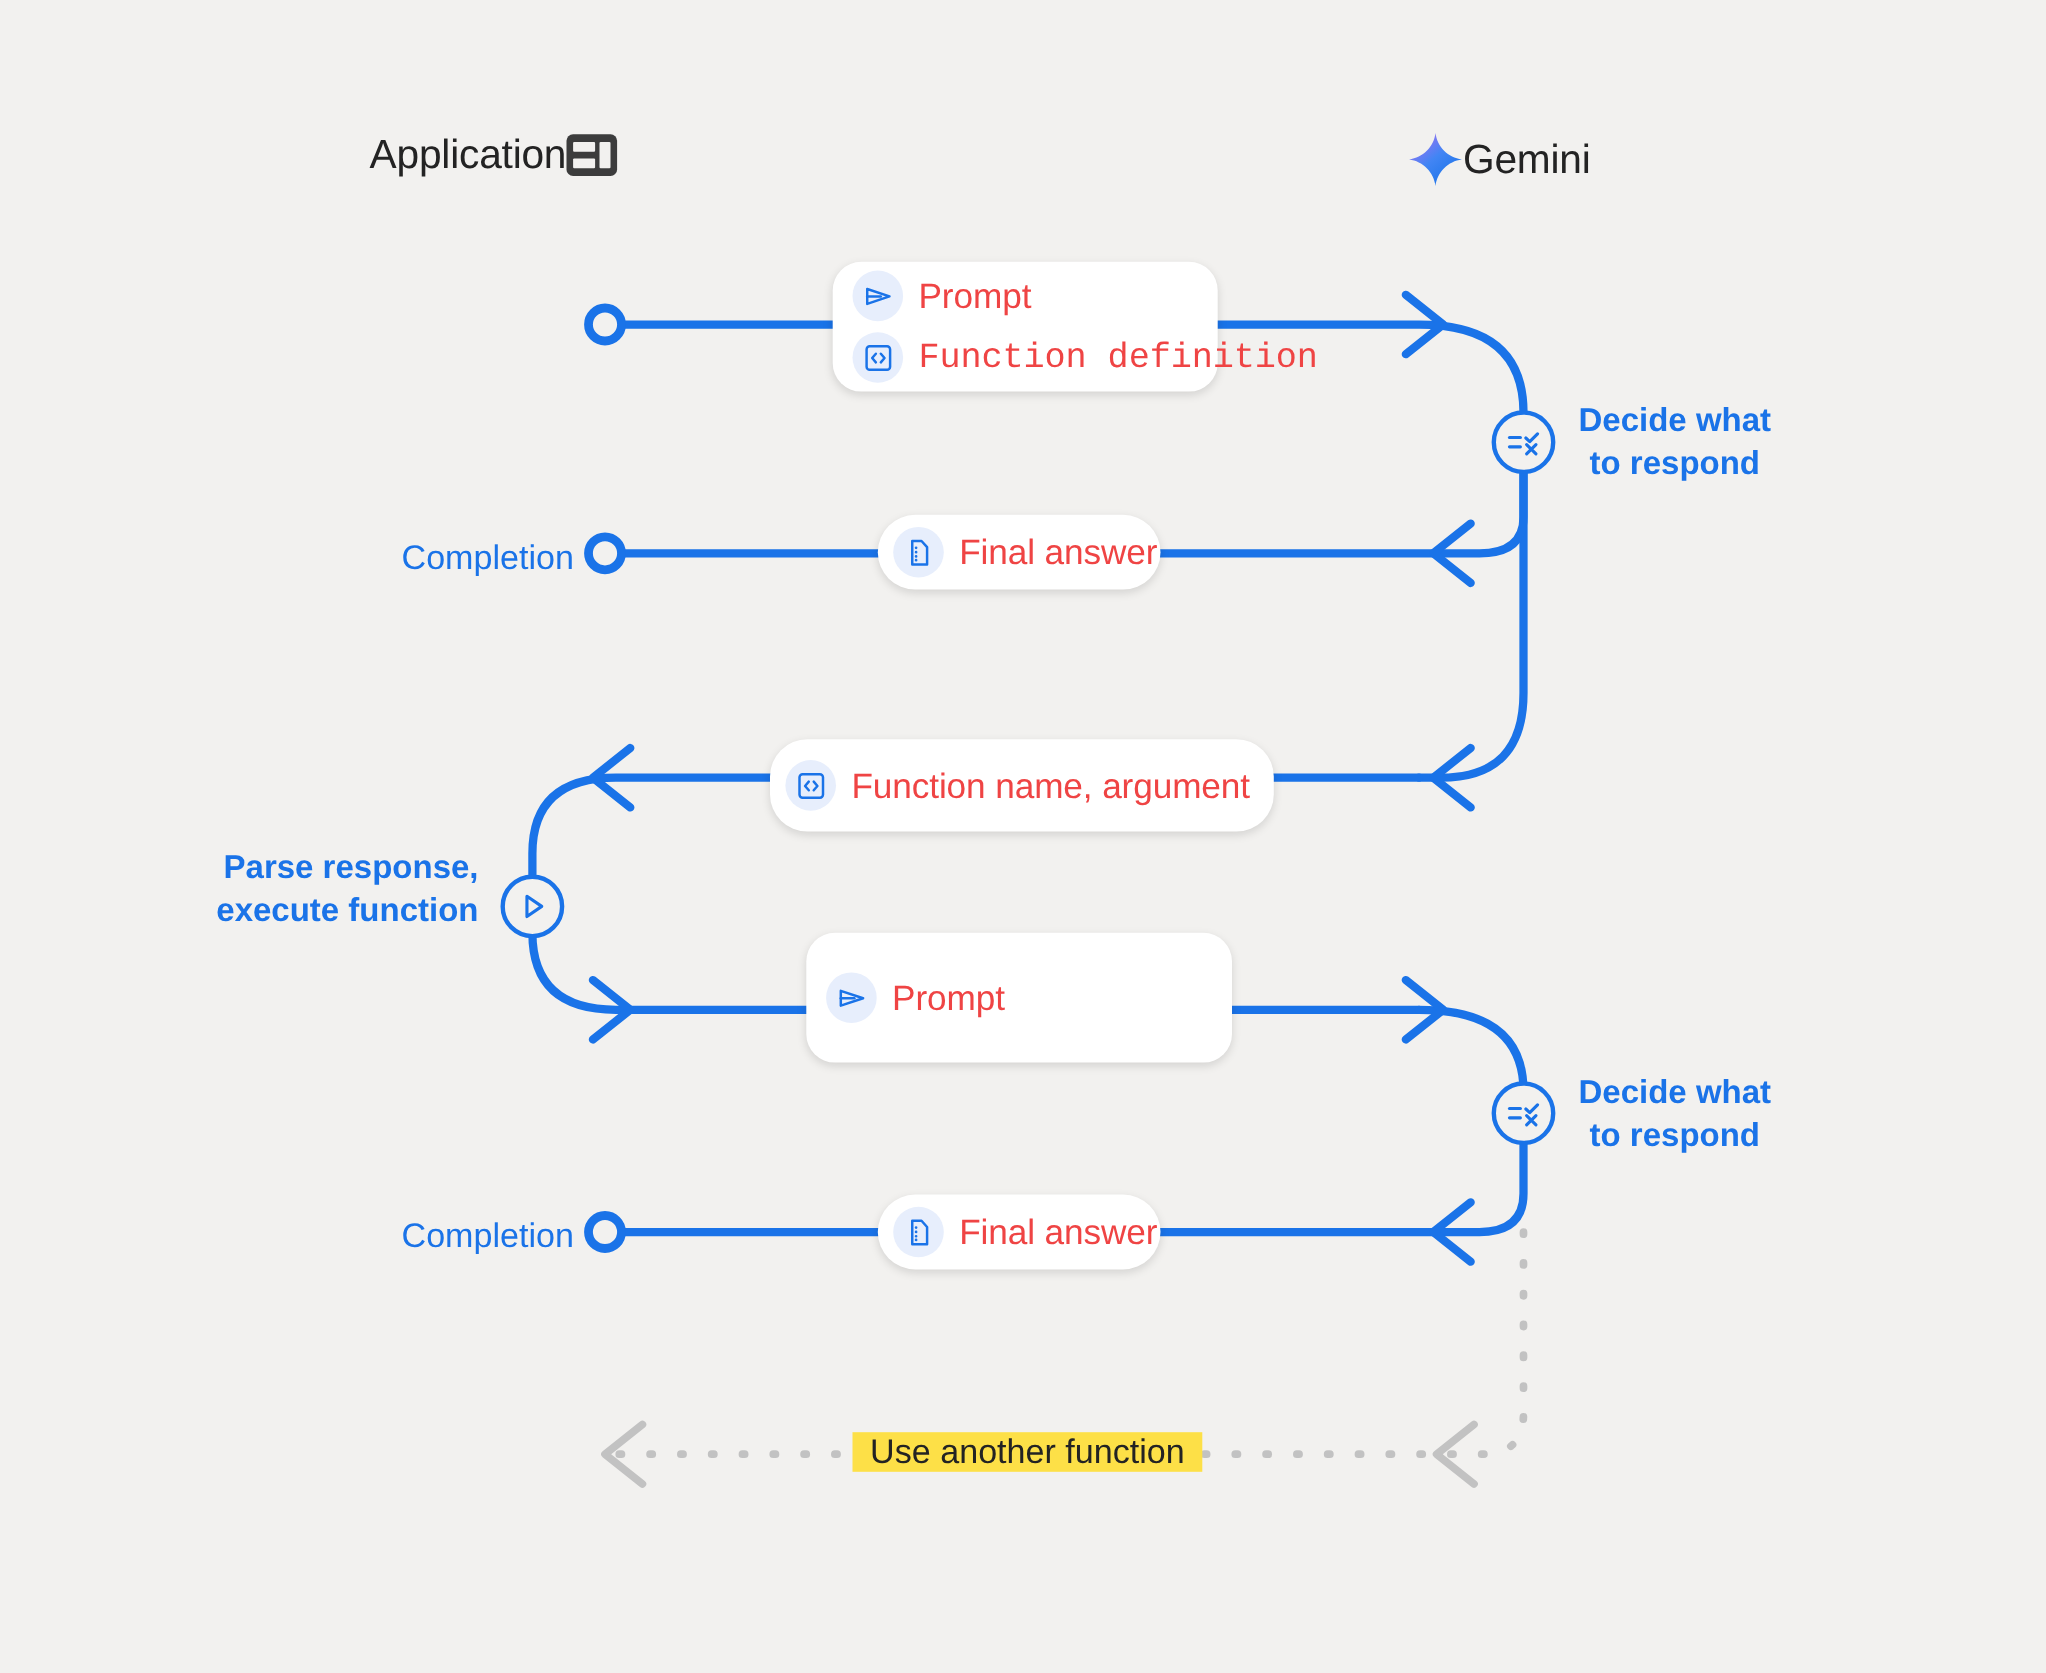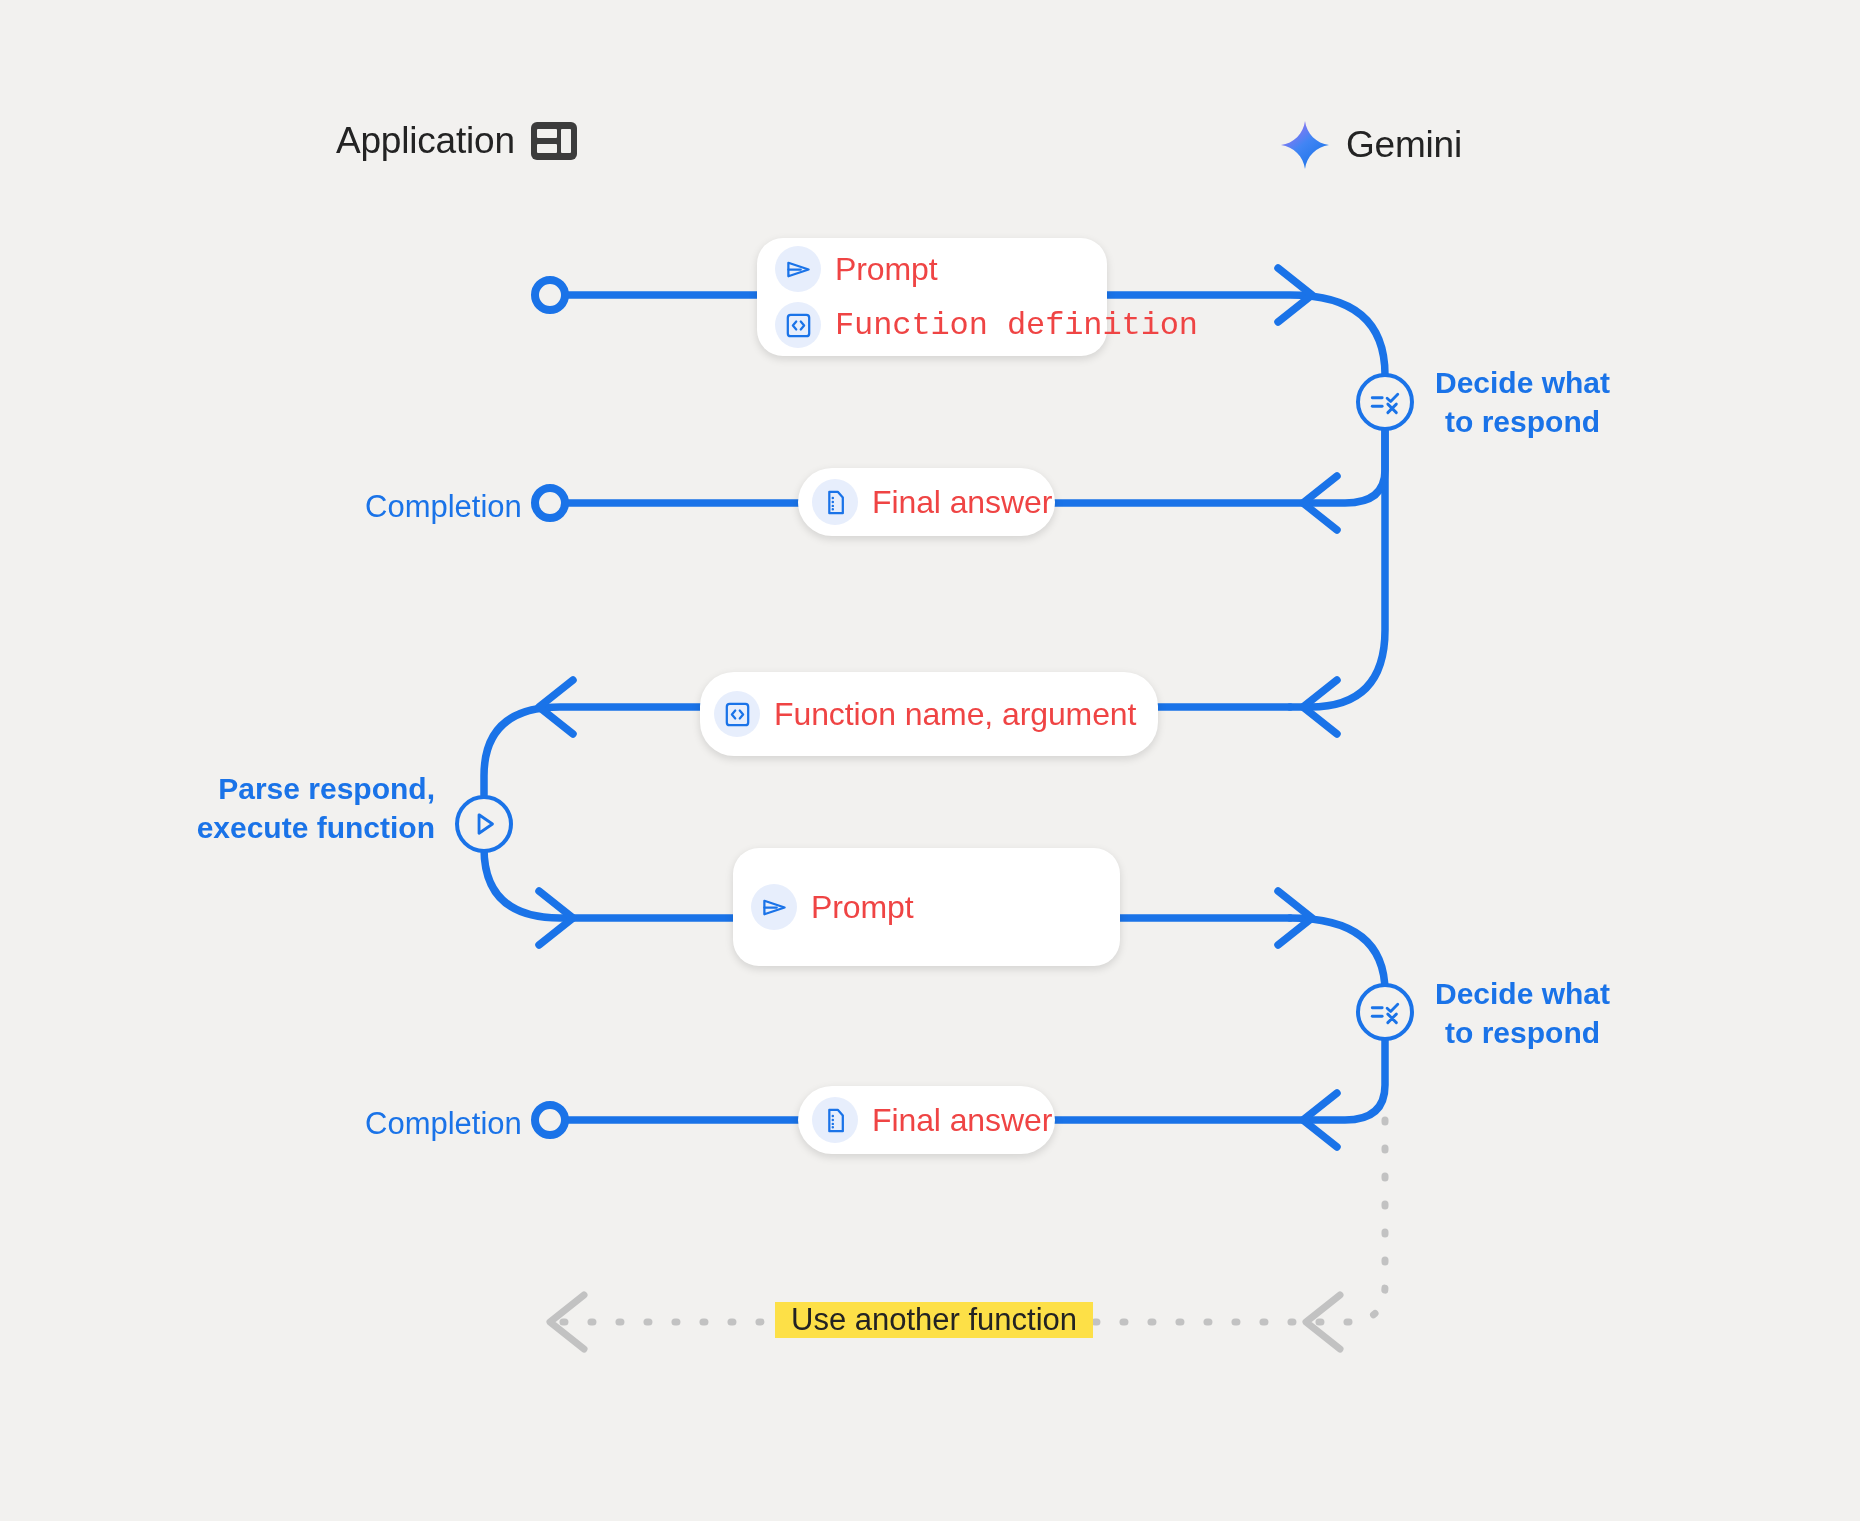--- a/index.html
+++ b/index.html
@@ -25,21 +25,21 @@
     width: 1860px;
     height: 1521px;
     pointer-events: none;
   }
 
   
   .col-header {
     position: absolute;
     display: flex;
     align-items: center;
-    gap: 16px;
+    gap: 0;
     white-space: nowrap;
   }
   .col-header .title {
     font-size: 37px;
     color: #232323;
     letter-spacing: -0.2px;
   }
   #app-header { left: 336px; top: 120px; }
   #gemini-header { left: 1280px; top: 120px; }
 
@@ -301,21 +301,21 @@
   <div class="caption" style="left:1435px; top:363px;">Decide what
 to respond</div>
 
   <div class="node" style="left:455px; top:795px;">
     <span>
       <svg viewBox="0 0 24 24" fill="none" stroke="#1a73e8" stroke-width="2" stroke-linecap="round" stroke-linejoin="round">
         <path d="M8.5 5.5 L18 12 L8.5 18.5 Z"></path>
       </svg>
     </span>
   </div>
-  <div class="caption right-al" style="left:150px; top:769px; width:285px;">Parse respond,
+  <div class="caption right-al" style="left:150px; top:769px; width:285px;">Parse response,
 execute function</div>
 
   <div class="node" style="left:1356px; top:983px;">
     <span>
       <svg viewBox="0 0 24 24" fill="none" stroke="#1a73e8" stroke-width="2" stroke-linecap="round" stroke-linejoin="round">
         <path d="M3 9 H10"></path>
         <path d="M3 15 H10"></path>
         <path d="M13.5 9.3 L16 11.6 L21 6.6"></path>
         <path d="M14 13.5 L20 19.5 M20 13.5 L14 19.5"></path>
       </svg>

